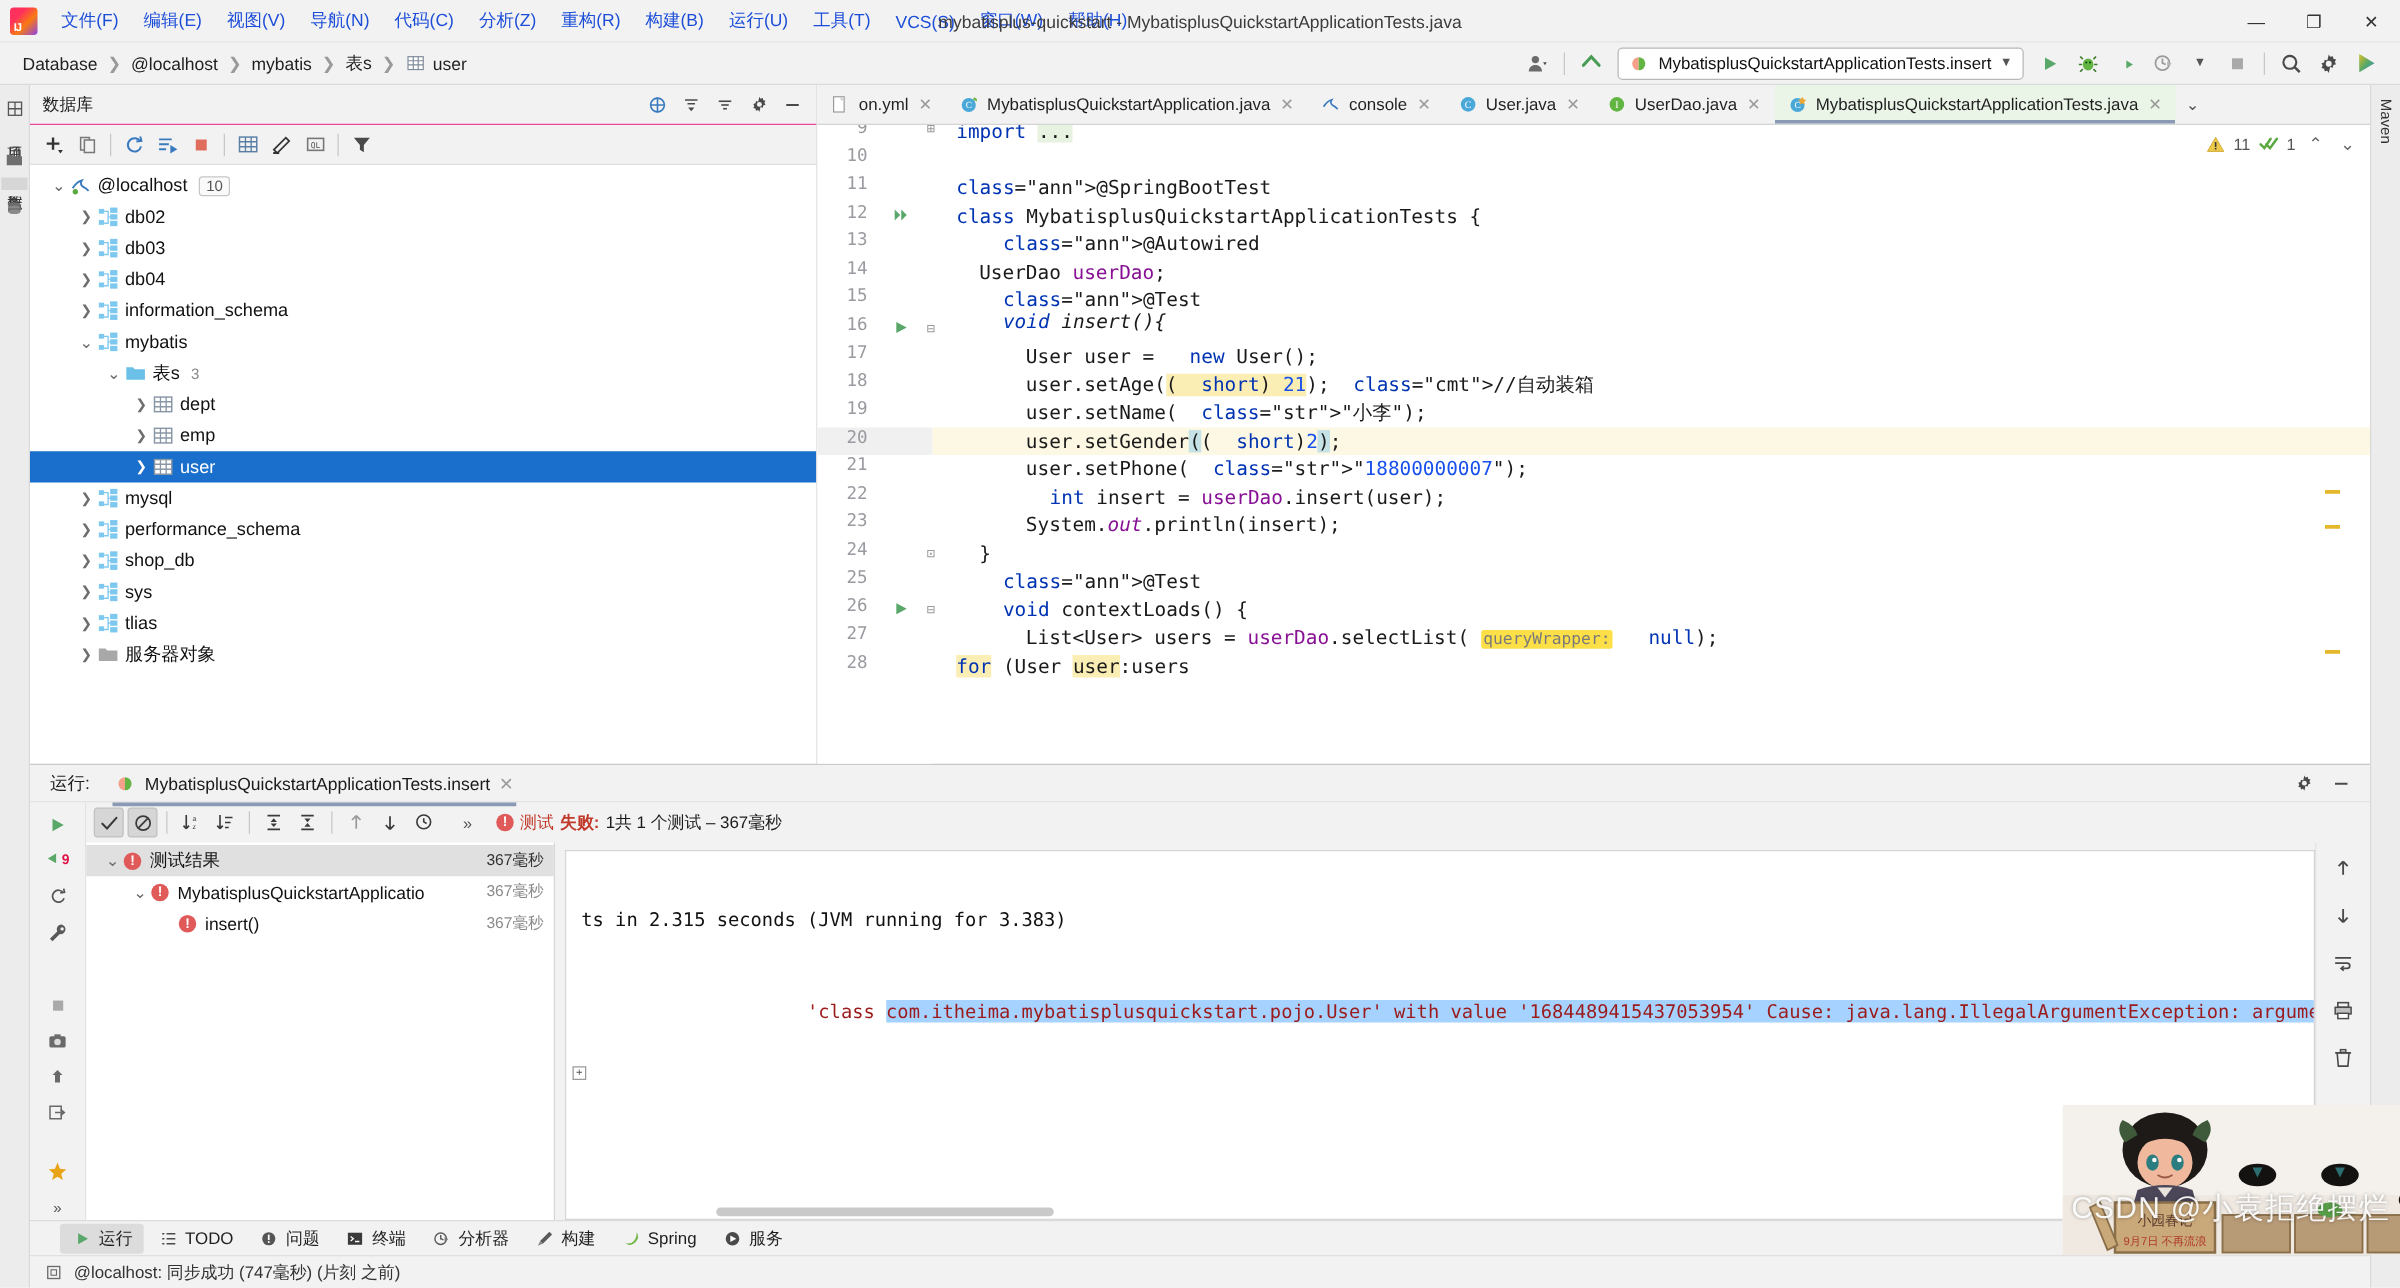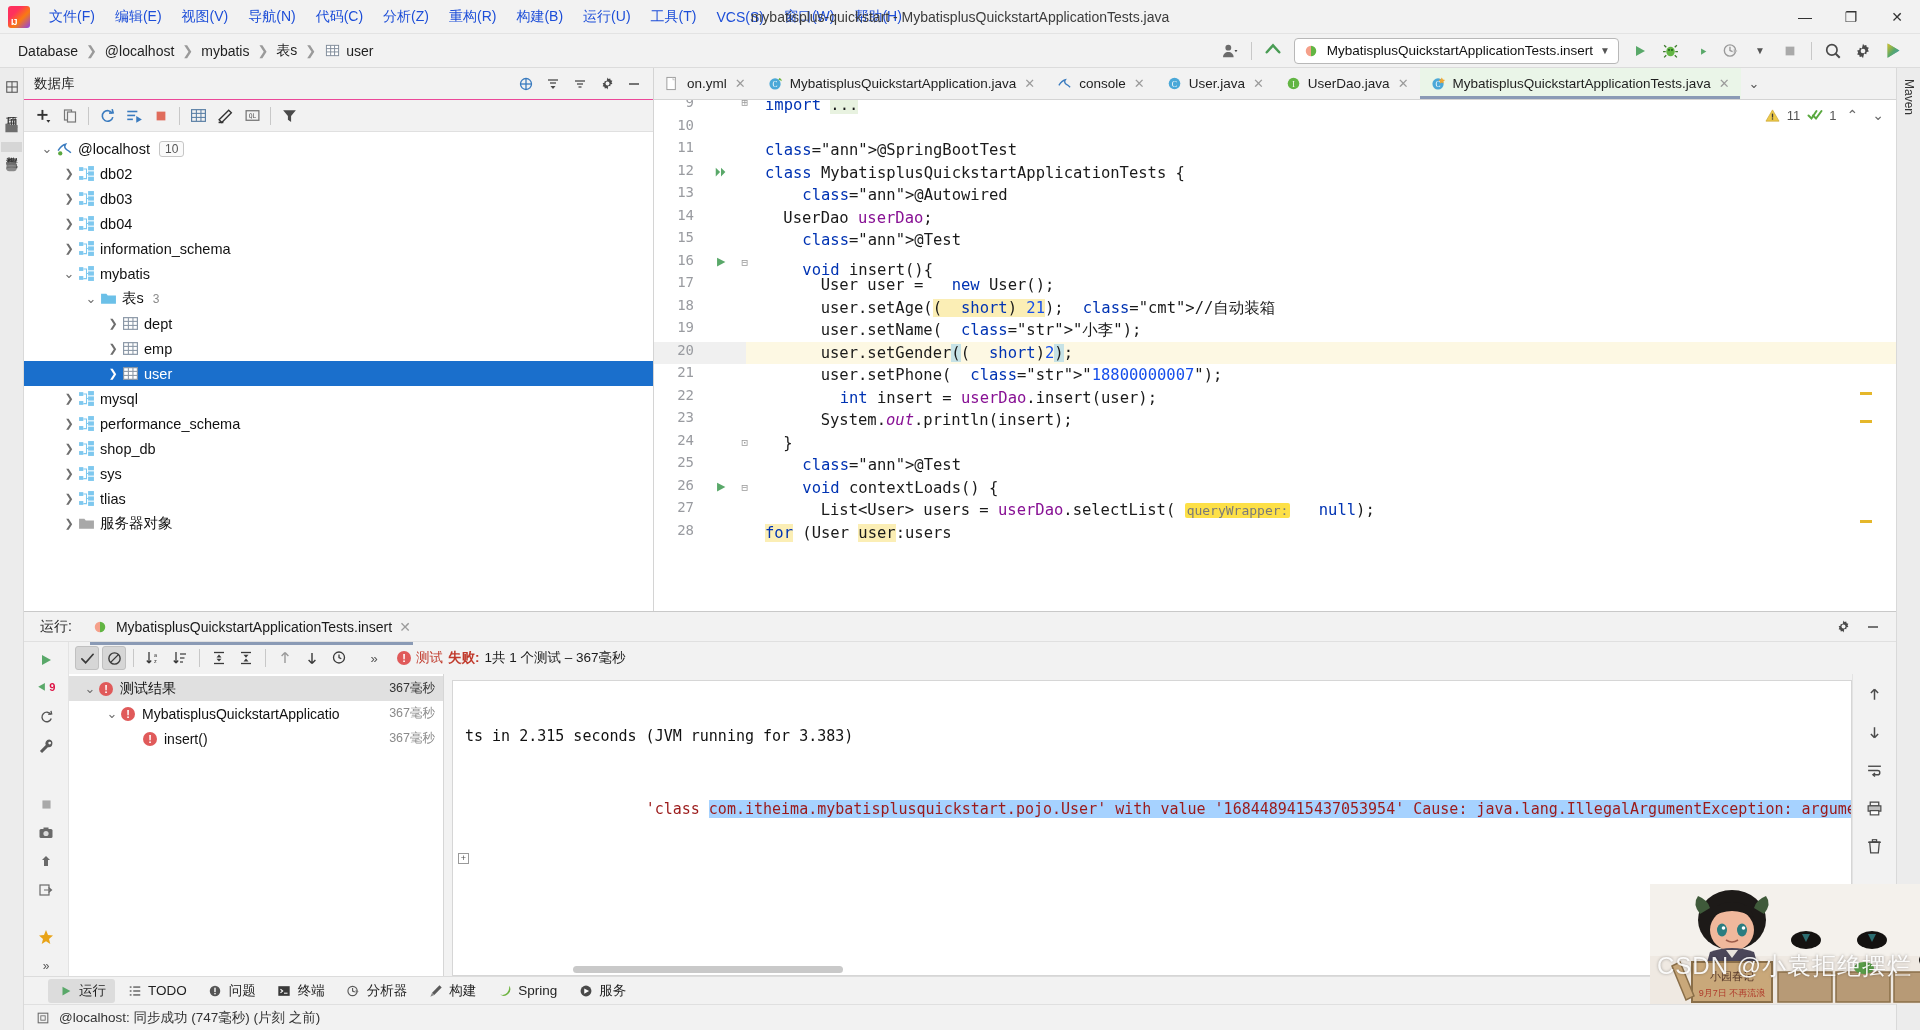--- a/index.html
+++ b/index.html
@@ -756,21 +756,21 @@
               </div>
             <div class="codearea" id="codearea">
                 <div class="hl-line" style="top: 241.5px;"></div>
                 <div class="cline" style="top: -6px; left: 0px;"><span class="kw">import</span> <span style="background:#e8f2e0">...</span></div>
                 <div class="cline" style="top: 16.5px; left: 0px;"></div>
                 <div class="cline" style="top: 39px; left: 0px;"><span <span="" class="kw">class</span>="ann"&gt;@SpringBootTest</div>
                 <div class="cline" style="top: 61.5px; left: 0px;"><span class="kw">class</span> MybatisplusQuickstartApplicationTests {</div>
                 <div class="cline" style="top: 84px; left: 0px;">    <span <span="" class="kw">class</span>="ann"&gt;@Autowired</div>
                 <div class="cline" style="top: 106.5px; left: 0px;">    UserDao <span class="fld">userDao</span>;</div>
                 <div class="cline" style="top: 129px; left: 0px;">    <span <span="" class="kw">class</span>="ann"&gt;@Test</div>
-                <div class="cline" style="top: 159px; left: 0px;">    <span class="kw">void</span> insert(){</div>
+                <div class="cline" style="top: 146px; left: 0px; font-style: italic;">    <span class="kw">void</span> insert(){</div>
                 <div class="cline" style="top: 174px; left: 0px;">        User user = <span class="kw">new</span> User();</div>
                 <div class="cline" style="top: 196.5px; left: 0px;">        user.setAge(<span class="warnbg">(<span class="kw">short</span>) <span class="num">21</span></span>);<span <span="" class="kw">class</span>="cmt"&gt;//自动装箱</div>
                 <div class="cline" style="top: 219px; left: 0px;">        user.setName(<span <span="" class="kw">class</span>="str"&gt;"小李");</div>
                 <div class="cline" style="top: 241.5px; left: 0px;">        user.setGender<span class="sel-tok">(</span>(<span class="kw">short</span>)<span class="num">2</span><span class="sel-tok">)</span>;</div>
                 <div class="cline" style="top: 264px; left: 0px;">        user.setPhone(<span <span="" class="kw">class</span>="str"&gt;"<span class="num">18800000007</span>");</div>
                 <div class="cline" style="top: 286.5px; left: 0px;">        <span class="kw">int</span> insert = <span class="fld">userDao</span>.insert(user);</div>
                 <div class="cline" style="top: 309px; left: 0px;">        System.<span class="fld" style="font-style:italic">out</span>.println(insert);</div>
                 <div class="cline" style="top: 331.5px; left: 0px;">    }</div>
                 <div class="cline" style="top: 354px; left: 0px;">    <span <span="" class="kw">class</span>="ann"&gt;@Test</div>
                 <div class="cline" style="top: 376.5px; left: 0px;">    <span class="kw">void</span> contextLoads() {</div>

